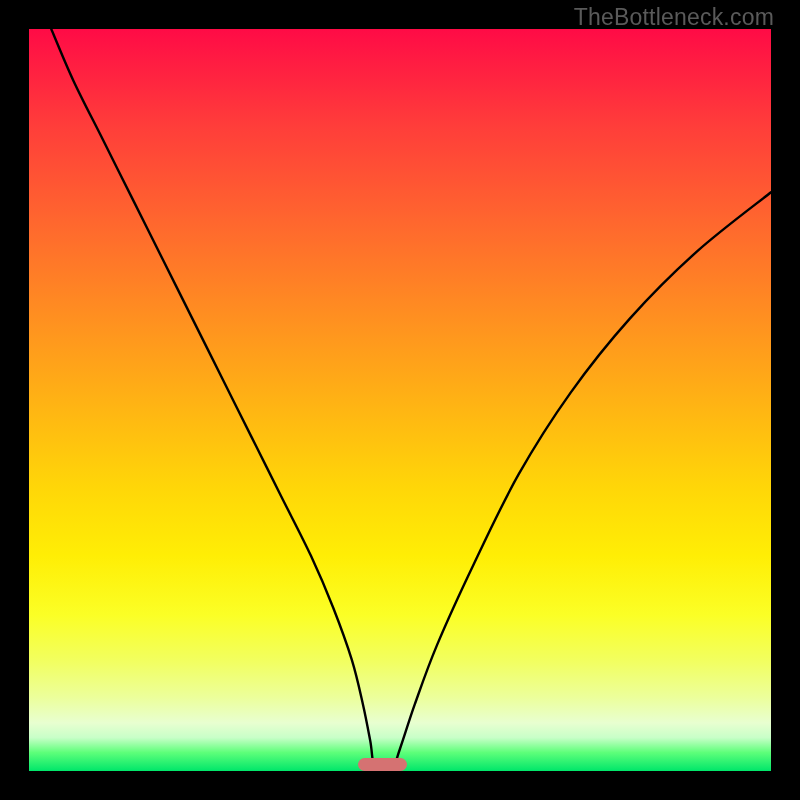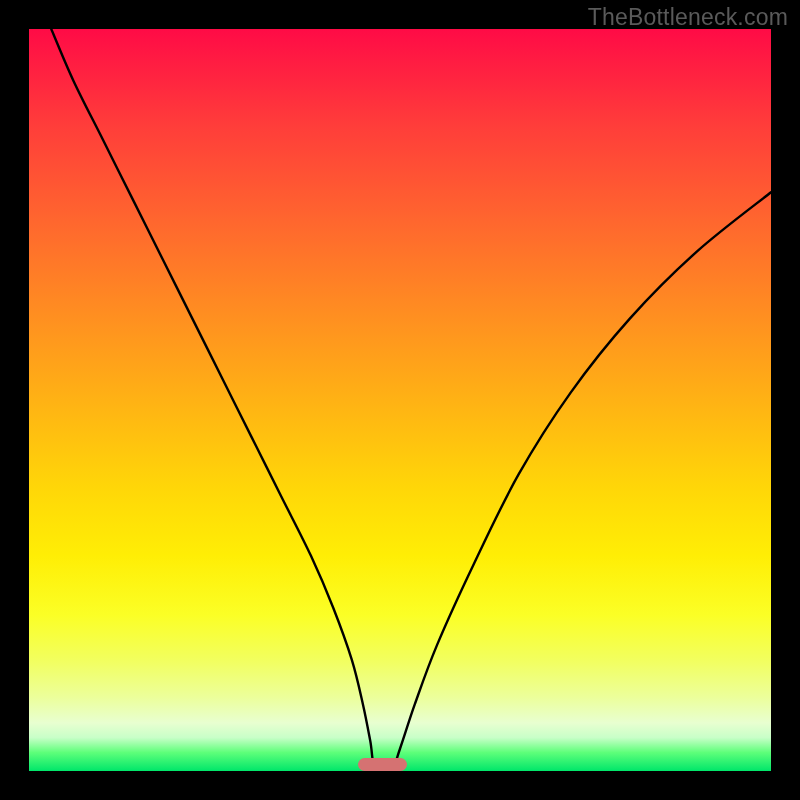--- a/index.html
+++ b/index.html
@@ -36,21 +36,21 @@
       #ecff9a 90%,
       #e8ffd0 93.5%,
       #c8ffc8 95.5%,
       #5eff7a 97.5%,
       #00e66a 100%
     );
   }
   .watermark {
     position: absolute;
     top: 4px;
-    right: 12px;
+    right: 26px;
     color: #5a5a5a;
     font-size: 23px;
     font-weight: 500;
     letter-spacing: 0.2px;
     user-select: none;
   }
   svg.curve {
     position: absolute;
     left: 0;
     top: 0;

